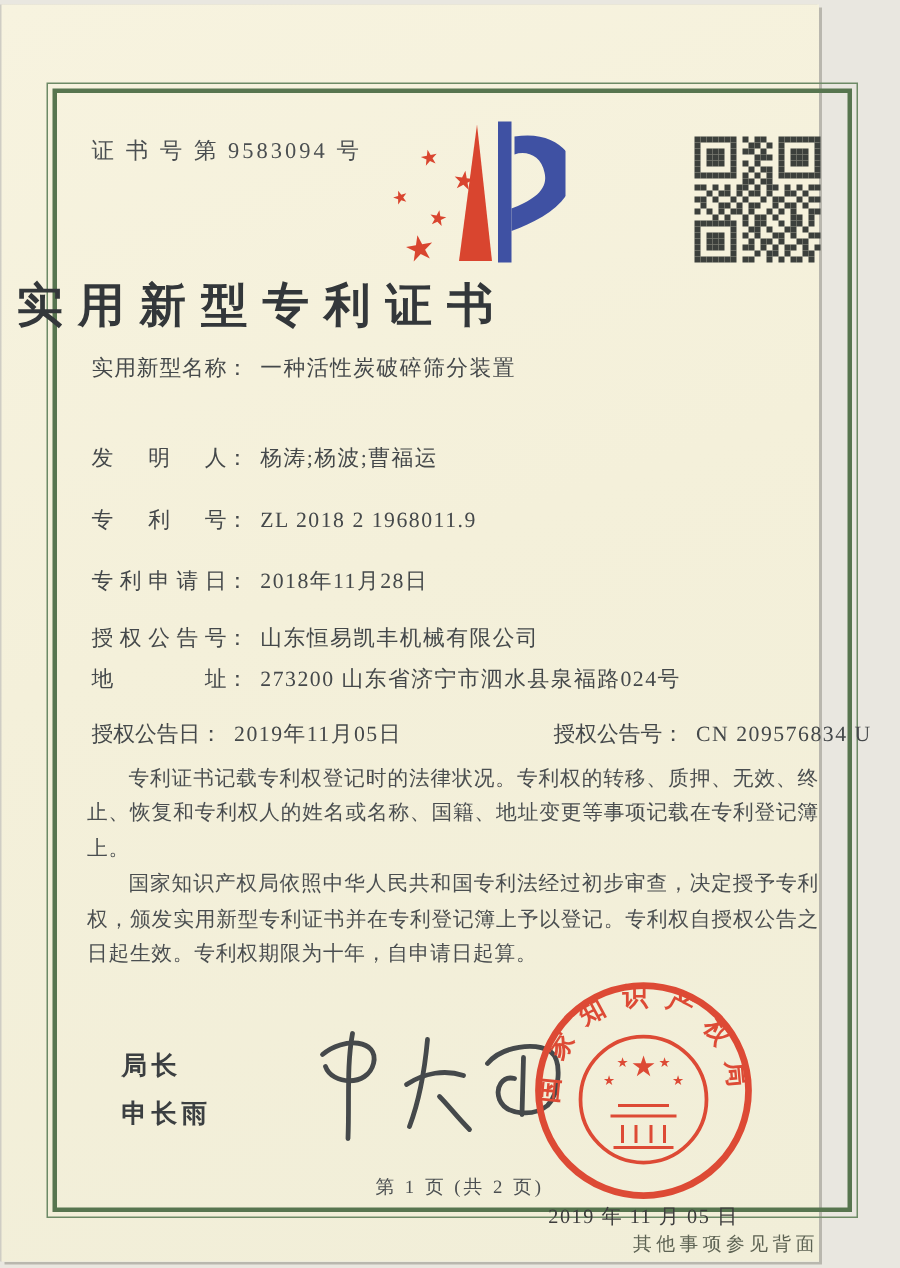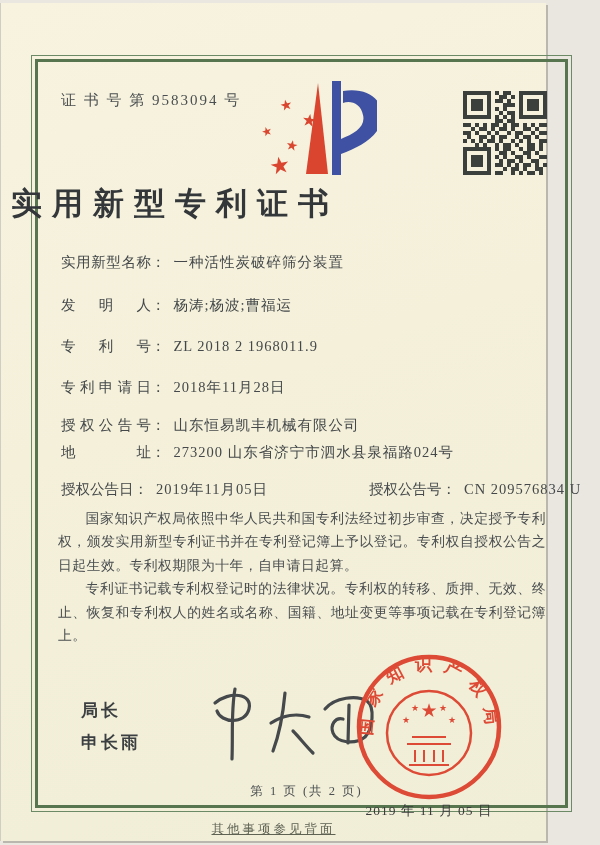--- a/index.html
+++ b/index.html
@@ -66,22 +66,22 @@
   .seal-date {
     position: absolute; left: 348px; top: 799px; width: 160px; text-align: center;
     font-size: 13.5px; color: #3c3c3c; letter-spacing: 1px; z-index: 3;
   }
 
   .page-no {
     position: absolute; left: 0; top: 780px; width: 100%; text-align: center;
     font-size: 12.5px; color: #4b4f51; letter-spacing: 2px; margin-left: 33px;
   }
   .footer-note {
-    position: absolute; left: 0; top: 818px; width: 100%; text-align: center;
-    font-size: 12.5px; color: #5d6253; letter-spacing: 3px; text-decoration: underline;
+    position: absolute; left: 0; top: 818px; width: 100%; text-align: right;
+    font-size: 12.5px; color: #5d6253; letter-spacing: 3px;
   }
 </style>
 </head>
 <body>
 
 <div class="paper">
 
   <div class="border-outer">
     <div class="border-inner"></div>
   </div>
@@ -538,21 +538,21 @@
       <div></div>
       <div class="on"></div>
       <div class="on"></div>
       <div></div>
       <div class="on"></div>
       <div></div>
     </div>
 
   <h1 class="title">实用新型专利证书</h1>
 
-  <div class="field-row" style="top:250px">
+  <div class="field-row" style="top:233px">
     <span class="field-label">实用新型名称</span><span class="field-colon">：</span><span class="field-value">一种活性炭破碎筛分装置</span>
   </div>
   <div class="field-row" style="top:293px">
     <span class="field-label">发明人</span><span class="field-colon">：</span><span class="field-value">杨涛;杨波;曹福运</span>
   </div>
   <div class="field-row" style="top:334px">
     <span class="field-label">专利号</span><span class="field-colon">：</span><span class="field-value">ZL 2018 2 1968011.9</span>
   </div>
   <div class="field-row" style="top:375px">
     <span class="field-label">专利申请日</span><span class="field-colon">：</span><span class="field-value">2018年11月28日</span>
@@ -565,22 +565,22 @@
   </div>
 
   <div class="field-row" style="top:477px">
     <span>授权公告日</span><span>：</span><span class="field-value">2019年11月05日</span>
     <span class="grant-right">
       <span>授权公告号</span><span>：</span><span class="field-value">CN 209576834 U</span>
     </span>
   </div>
 
   <div class="paragraphs">
+    <p>专利证书记载专利权登记时的法律状况。专利权的转移、质押、无效、终止、恢复和专利权人的姓名或名称、国籍、地址变更等事项记载在专利登记簿上。</p>
     <p>国家知识产权局依照中华人民共和国专利法经过初步审查，决定授予专利权，颁发实用新型专利证书并在专利登记簿上予以登记。专利权自授权公告之日起生效。专利权期限为十年，自申请日起算。</p>
-    <p>专利证书记载专利权登记时的法律状况。专利权的转移、质押、无效、终止、恢复和专利权人的姓名或名称、国籍、地址变更等事项记载在专利登记簿上。</p>
   </div>
 
   <div class="official">
     <div>局长</div>
     <div>申长雨</div>
   </div>
 
   <svg class="signature-svg" width="190" height="100" viewBox="0 0 190 100">
     <path d="M38,18 C34,40 36,62 35,88"></path>
     <path d="M18,32 C32,20 56,22 52,38 C48,54 24,52 20,40"></path>

